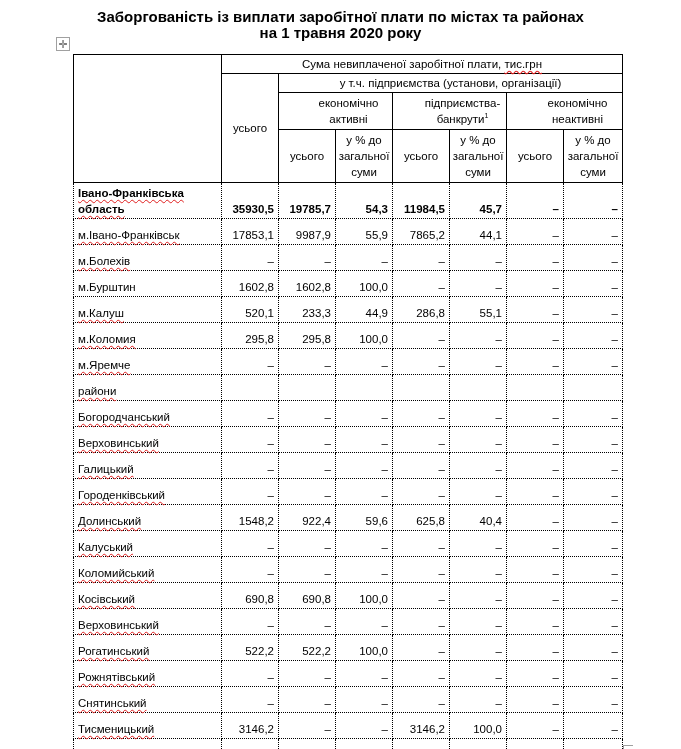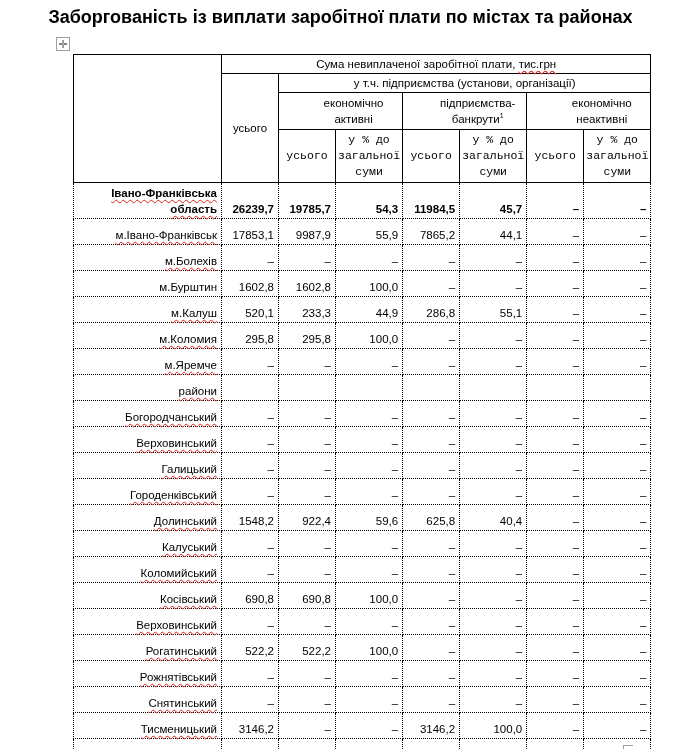--- a/index.html
+++ b/index.html
@@ -3,21 +3,21 @@
 <meta charset="utf-8">
 <style>
   html, body { margin: 0; padding: 0; background: #ffffff; }
   body {
     width: 681px; height: 749px; overflow: hidden; position: relative;
     font-family: "Liberation Sans", "DejaVu Sans", sans-serif;
     color: #000;
   }
   .title {
     position: absolute; left: 0; top: 9px; width: 681px;
-    text-align: center; font-weight: bold; font-size: 18px; line-height: 16px;
+    text-align: center; font-weight: bold; font-size: 15px; line-height: 16px;
     font-family: "Liberation Sans", sans-serif;
   }
   .move-handle {
     position: absolute; left: 56px; top: 37px; width: 14px; height: 14px;
     border: 1px solid #a0a0a0; background: #fff; box-sizing: border-box;
     font-size: 11px; line-height: 12px; text-align: center; color: #555;
   }
   .resize-handle {
     position: absolute; left: 623px; top: 745px; width: 9px; height: 9px;
     border-top: 1px solid #a0a0a0; border-left: 1px solid #a0a0a0;
@@ -31,47 +31,48 @@
   table.data col.c0 { width: 148px; }
   table.data col.cn { width: 57px; }
   table.data col.clast { width: 59px; }
   thead th {
     font-weight: normal; text-align: center; vertical-align: middle;
     border: 1px solid #000; padding: 0 2px;
   }
   thead tr.h1 th { height: 18px; }
   thead tr.h2 th { height: 18px; }
   thead tr.h3 th { height: 36px; padding-left: 28px; }
-  thead tr.h4 th { height: 52px; font-family: Liberation Mono, monospace; }
+  thead tr.h4 th { height: 52px; }
   thead th.corner { border-bottom: 1px solid #000; }
   tbody td {
     border-left: 1px dotted #000; border-right: 1px dotted #000;
     border-bottom: 1px dotted #000;
     height: 24px; vertical-align: bottom; padding: 0 4px 1px 4px;
     text-align: right; white-space: nowrap;
   }
-  tbody td.label { text-align: right; padding-left: 4px; }
+  tbody td.label { text-align: left; padding-left: 4px; }
   tbody tr:first-child td { height: 34px; }
   tbody tr.bold td { font-weight: bold; }
   tbody td.label span.sp {
     text-decoration: underline wavy #e02020;
     text-decoration-skip-ink: none;
     text-underline-offset: 2px;
     text-decoration-thickness: 1px;
   }
   tbody td:first-child { border-left: 1px dotted #000; }
   tbody td:last-child { border-right: 1px dotted #000; }
   sup { font-size: 7px; line-height: 0; }
   .sp-hdr { text-decoration: underline wavy #e02020; text-decoration-skip-ink: none; text-underline-offset: 2px; }
 </style>
 </head>
 <body>
 
 <div class="title">
   <div>Заборгованість із виплати заробітної плати по містах та районах</div>
+  <div>на 1 травня 2020 року</div>
 </div>
 
 <div class="move-handle">✛</div>
 
 <table class="data">
   <colgroup>
     <col class="c0">
       <col class="cn">
       <col class="cn">
       <col class="cn">
@@ -120,21 +121,21 @@
         <th>
           <div>у % до</div>
           <div>загальної</div>
           <div>суми</div>
         </th>
       </tr>
   </thead>
   <tbody id="table-body">
       <tr class="bold">
         <td class="label" style="white-space: normal; line-height: 16px;"><span class="sp">Івано-Франківська область</span></td>
-        <td>26239,7</td>
+        <td>35930,5</td>
         <td>19785,7</td>
         <td>54,3</td>
         <td>11984,5</td>
         <td>45,7</td>
         <td>–</td>
         <td>–</td>
       </tr>
       <tr>
         <td class="label"><span class="sp">м.Івано-Франківськ</span></td>
         <td>17853,1</td>

